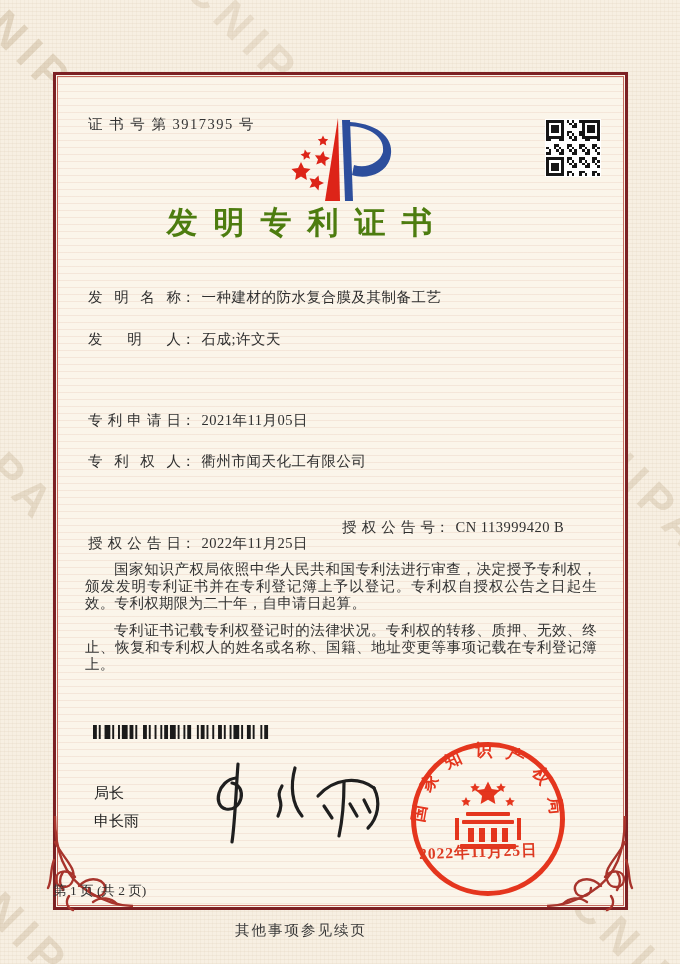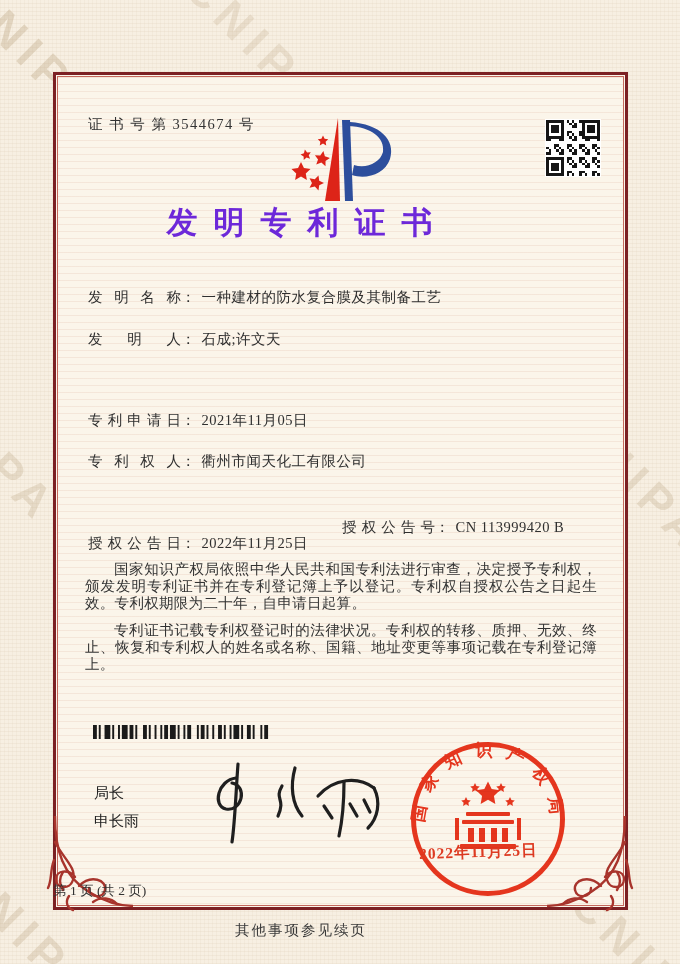--- a/index.html
+++ b/index.html
@@ -33,21 +33,21 @@
       repeating-linear-gradient(180deg, rgba(209,152,129,.16) 0 1px, transparent 1px 7px);
   }
   
   .certno{position:absolute;left:88px;top:115px;font-size:14.5px;letter-spacing:1.5px;color:#333;}
   .logo{position:absolute;left:288px;top:114px;width:118px;height:92px;}
   .qr{position:absolute;left:545px;top:119px;width:54px;height:56px;background:#fff;padding:1px;}
   .qr svg{width:100%;height:100%;display:block;}
   
   .title{
     position:absolute;left:53px;top:202px;width:493px;text-align:center;
-    font-size:31px;font-weight:700;color:#6d28d9;
+    font-size:31px;font-weight:700;color:#4d7c0f;
   }
   .title span{letter-spacing:16px;margin-right:-16px;}
   
   .field{position:absolute;left:88px;font-size:14.5px;white-space:nowrap;color:#2f2f2f;}
   .flabel{display:inline-block;width:93px;text-align:justify;text-align-last:justify;vertical-align:bottom;}
   .fcolon{margin:0 2px 0 0;}
   .fvalue{margin-left:4px;letter-spacing:.5px;}
   .field.g2{left:342px;}
   
   .para{
@@ -96,21 +96,21 @@
   <span class="wm" style="left:592px;top:398px;opacity:.24">CNIPA</span>
   <span class="wm" style="left:240px;top:528px;opacity:.10">CNIPA</span>
   <span class="wm" style="left:360px;top:688px;opacity:.20">CNIPA</span>
   <span class="wm" style="left:-18px;top:852px;opacity:.26">CNIPA</span>
   <span class="wm" style="left:598px;top:876px;opacity:.24">CNIPA</span>
 
   <div class="frame">
     <div class="innerline"></div>
   </div>
 
-  <div class="certno">证 书 号 第 3544674 号</div>
+  <div class="certno">证 书 号 第 3917395 号</div>
 
   <div class="logo">
     <svg viewBox="0 0 118 92" width="118" height="92">
       <defs>
         <path id="st1" d="M0,-10 L2.94,-4.05 L9.51,-3.09 L4.76,1.55 L5.88,8.09 L0,4.6 L-5.88,8.09 L-4.76,1.55 L-9.51,-3.09 L-2.94,-4.05 Z"></path>
       </defs>
       <polygon points="50,4 52,87 37,87" fill="#dd2418"></polygon>
       <polygon points="54,6 62,6 65,87 57,87" fill="#2d4e9c"></polygon>
       <path d="M62,8 C92,10 108,26 102,45 C97,60 78,66 64,61 L66,51 C78,55 92,49 95,38 C97,24 84,13 60,12 Z" fill="#2d4e9c"></path>
       <use href="#st1" fill="#dd2418" transform="translate(13,58) scale(1.0)"></use>

